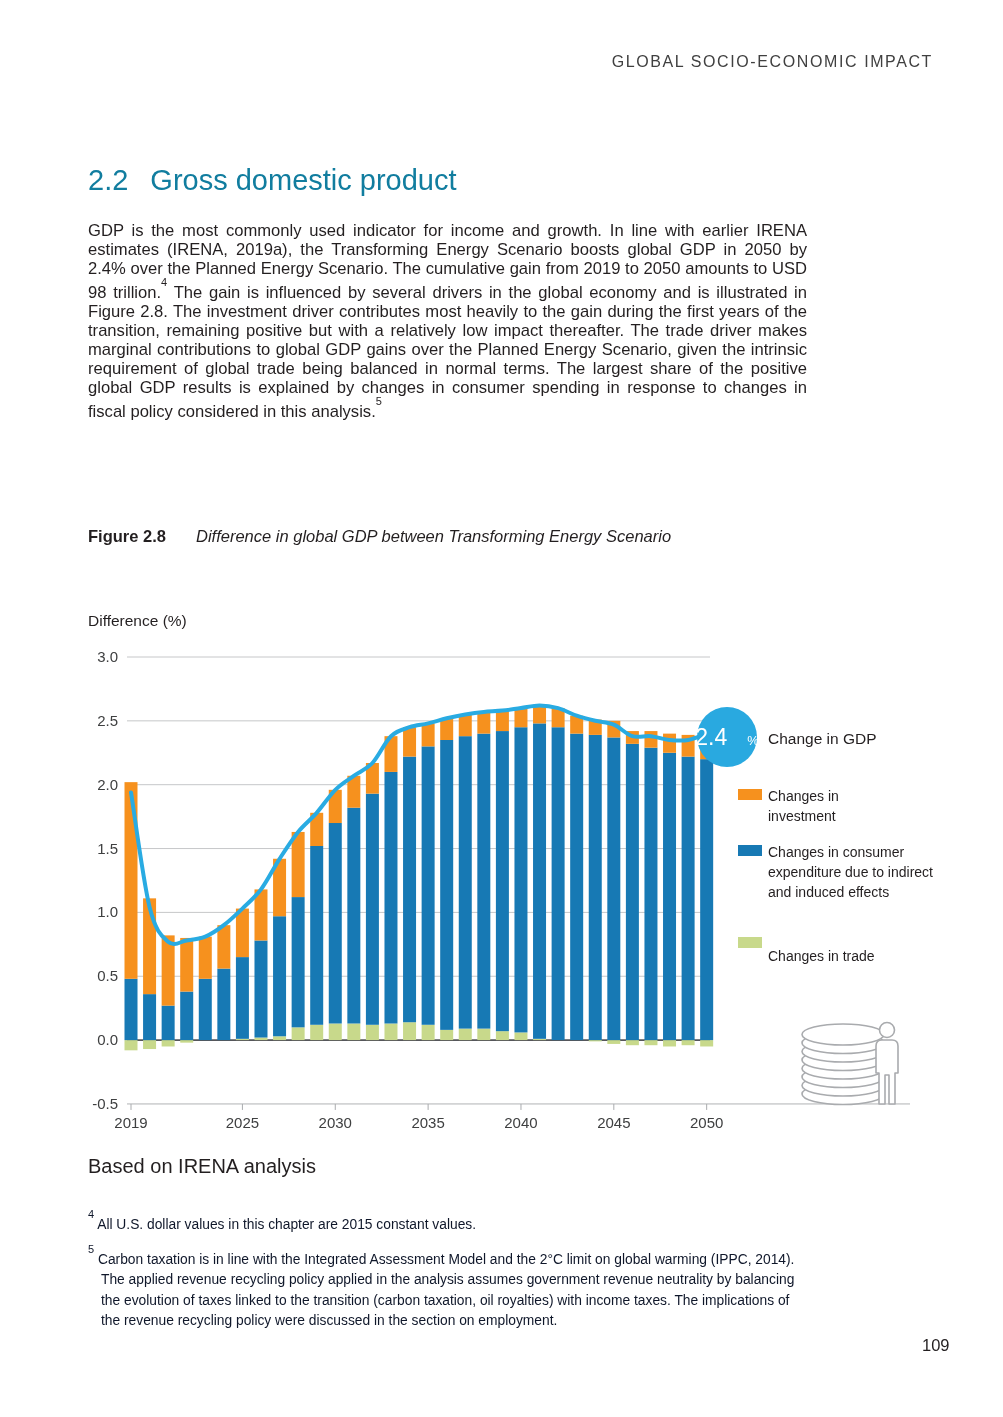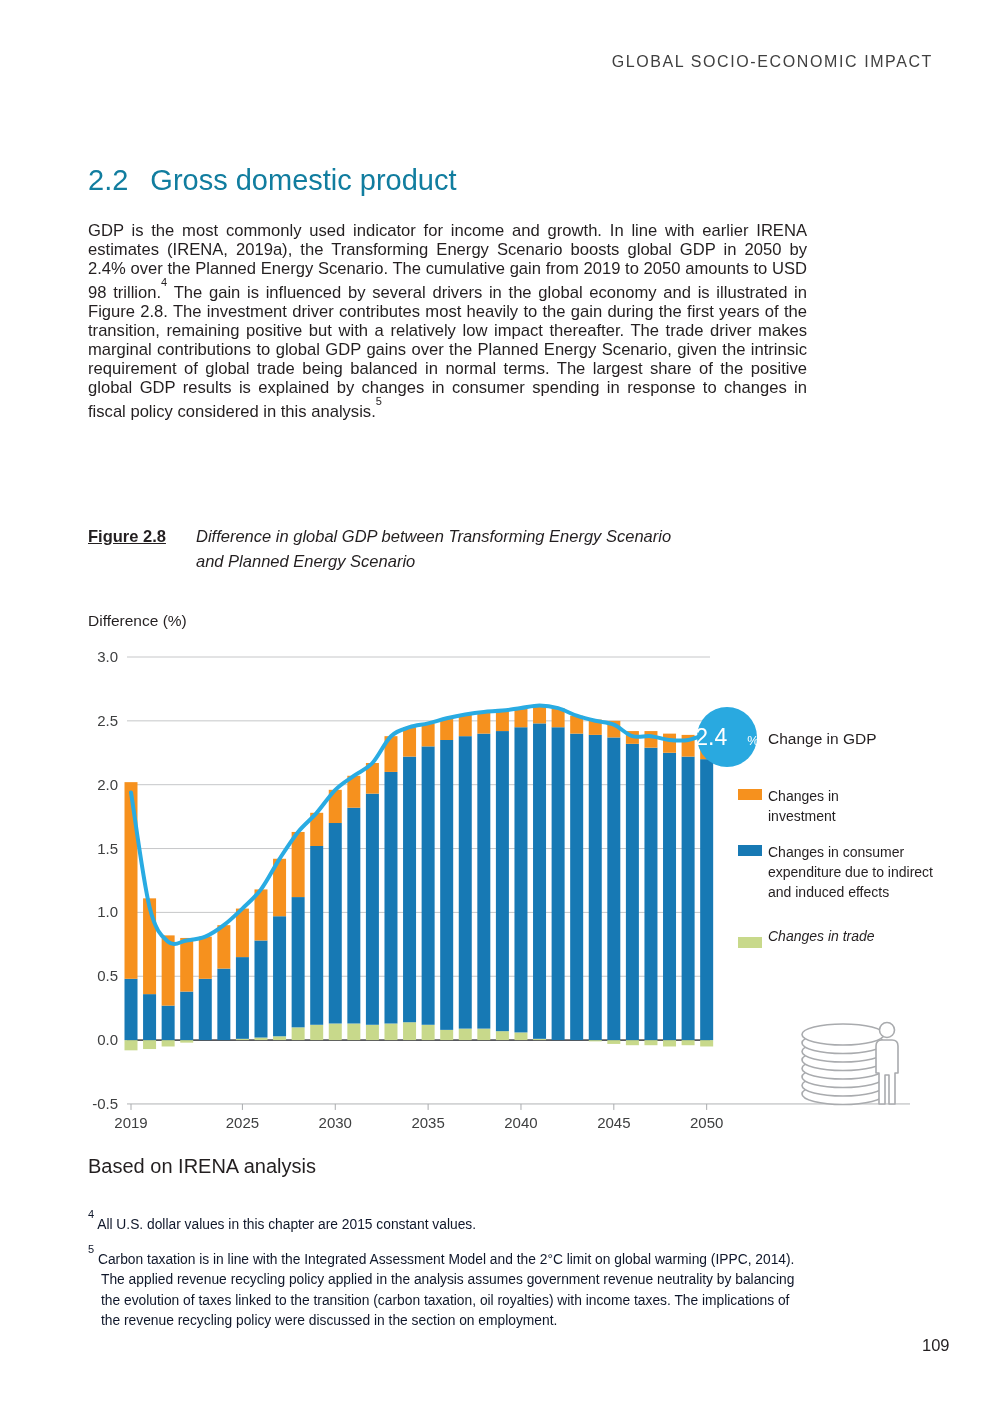--- a/index.html
+++ b/index.html
@@ -5,21 +5,21 @@
   html,body{margin:0;padding:0;background:#e8e8e8;}
   .page{position:relative;width:1003px;height:1417px;background:#ffffff;margin:0 auto;
         font-family:"Liberation Sans",sans-serif;color:#231f20;overflow:hidden;}
   .header{position:absolute;top:53px;right:70px;font-size:16px;letter-spacing:1.6px;color:#404040;}
   .heading{position:absolute;left:88px;top:164px;font-size:29px;color:#117d9f;}
   .heading .num{margin-right:22px;}
   .para{position:absolute;left:88px;top:221px;width:719px;font-size:16.6px;line-height:19px;
         text-align:justify;color:#231f20;}
   .para sup,.fn sup{font-size:11px;position:relative;top:-5px;}
   .figcap{position:absolute;left:88px;top:524px;display:flex;font-size:16.5px;line-height:25px;color:#231f20;}
-  .figlabel{width:108px;font-weight:bold;flex:none;text-decoration:underline;}
+  .figlabel{width:108px;font-weight:bold;flex:none;}
   .figtitle{font-weight:bold;}
   .figsub{font-style:italic;}
   .axis-title{position:absolute;left:88px;top:612px;font-size:15.5px;font-weight:normal;color:#231f20;}
   .chart-svg{position:absolute;left:88px;top:640px;}
   .chart-svg text{font-family:"Liberation Sans",sans-serif;}
   .callout{position:absolute;left:697px;top:707px;width:60px;height:60px;border-radius:50%;
            display:flex;align-items:center;justify-content:center;color:#fff;font-size:23px;gap:20px;}
   .callout .pct{font-size:13px;margin-top:7px;}
   .legend-gdp{position:absolute;left:768px;top:730px;font-size:15.5px;}
   .leg-swatch{position:absolute;left:738px;width:24px;height:11px;}
@@ -42,21 +42,20 @@
   </div>
 
   <div class="para">
     <span>GDP is the most commonly used indicator for income and growth. In line with earlier IRENA estimates (IRENA, 2019a), the Transforming Energy Scenario boosts global GDP in 2050 by 2.4% over the Planned Energy Scenario. The cumulative gain from 2019 to 2050 amounts to USD 98 trillion.</span><sup>4</sup><span> The gain is influenced by several drivers in the global economy and is illustrated in Figure 2.8. The investment driver contributes most heavily to the gain during the first years of the transition, remaining positive but with a relatively low impact thereafter. The trade driver makes marginal contributions to global GDP gains over the Planned Energy Scenario, given the intrinsic requirement of global trade being balanced in normal terms. The largest share of the positive global GDP results is explained by changes in consumer spending in response to changes in fiscal policy considered in this analysis.</span><sup>5</sup>
   </div>
 
   <div class="figcap">
     <div class="figlabel">Figure 2.8</div>
     <div>
       <div class="figsub">Difference in global GDP between Transforming Energy Scenario</div>
-      <div class="figsub">and Planned Energy Scenario</div>
     </div>
   </div>
 
   <div class="axis-title">Difference (%)</div>
 
   <svg class="chart-svg" width="830" height="500" viewBox="0 0 830 500">
       <line x1="39" y1="17" x2="622" y2="17" stroke="#c6c7c9" stroke-width="1"></line>
       <text x="30" y="22" text-anchor="end" fill="#3f4041" font-size="15">3.0</text>
       <line x1="39" y1="80.85" x2="622" y2="80.85" stroke="#c6c7c9" stroke-width="1"></line>
       <text x="30" y="85.85" text-anchor="end" fill="#3f4041" font-size="15">2.5</text>
@@ -188,21 +187,21 @@
 
   <div class="legend-gdp">Change in GDP</div>
 
   <div class="leg-swatch" style="top: 789px; background: rgb(246, 145, 30);"></div>
   <div class="leg-label" style="top:786px;width:130px;">Changes in investment</div>
 
   <div class="leg-swatch" style="top: 845px; background: rgb(23, 121, 180);"></div>
   <div class="leg-label" style="top:842px;width:175px;">Changes in consumer expenditure due to indirect and induced effects</div>
 
   <div class="leg-swatch" style="top: 937px; background: rgb(200, 217, 139);"></div>
-  <div class="leg-label" style="top:926px;width:200px;font-style:italic;">Changes in trade</div>
+  <div class="leg-label" style="top:946px;width:200px;">Changes in trade</div>
 
   <svg class="money-icon" width="115" height="100" viewBox="0 0 115 100">
     <g fill="#ffffff" stroke="#a9abae" stroke-width="1.6">
       <ellipse cx="46" cy="85" rx="41" ry="10.5"></ellipse>
       <ellipse cx="46" cy="76.5" rx="41" ry="10.5"></ellipse>
       <ellipse cx="46" cy="68" rx="41" ry="10.5"></ellipse>
       <ellipse cx="46" cy="59.5" rx="41" ry="10.5"></ellipse>
       <ellipse cx="46" cy="51" rx="41" ry="10.5"></ellipse>
       <ellipse cx="46" cy="42.5" rx="41" ry="10.5"></ellipse>
       <ellipse cx="46" cy="34" rx="41" ry="10.5"></ellipse>

